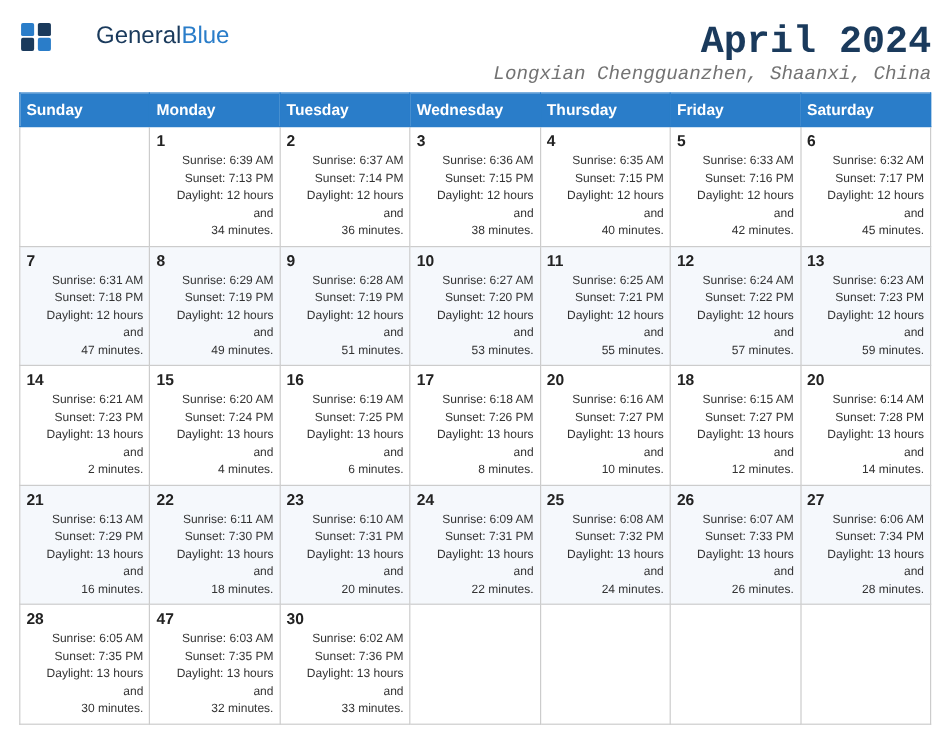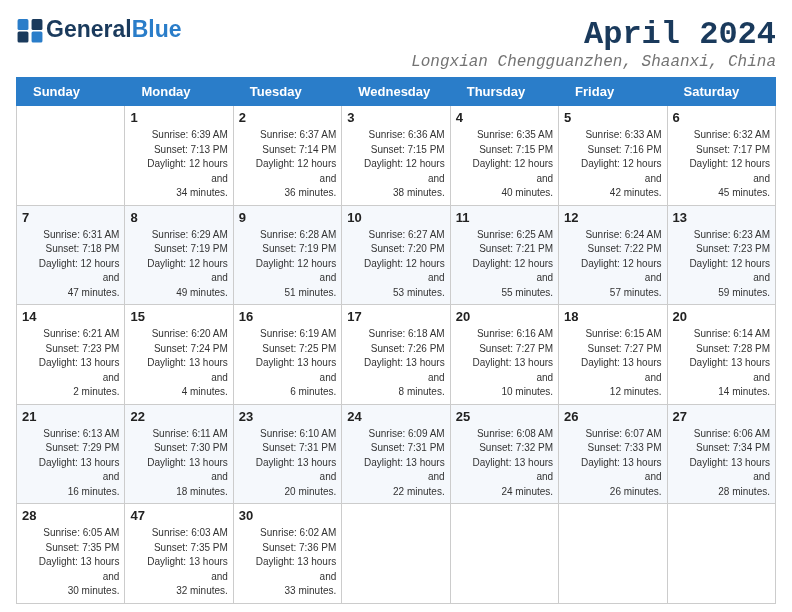--- a/index.html
+++ b/index.html
@@ -15,24 +15,25 @@
       justify-content: space-between;
       align-items: flex-start;
       margin-bottom: 6px;
     }
     .logo {
       display: flex;
       align-items: center;
       gap: 0px;
     }
     .logo-text {
-      font-size: 23px;
-      font-weight: bold;
+      font-size: 20px;
+      font-weight: normal;
       color: #1a3a5c;
       line-height: 1.1;
+      margin-left: 34px;
     }
     .logo-text span {
       color: #2a7dc9;
     }
     .logo-icon {
       width: 28px;
       height: 28px;
       margin-right: 2px;
     }
     .title-area {
@@ -50,21 +51,21 @@
       font-style: italic;
     }
     .calendar {
       width: 100%;
       border-collapse: collapse;
       font-size: 11px;
     }
     .calendar th {
       background: #2a7dc9;
       color: #fff;
-      padding: 6px 16px;
+      padding: 6px 5px;
       text-align: left;
       font-size: 13px;
       font-weight: bold;
       border: 1px solid #2a7dc9;
     }
     .calendar td {
       border: 1px solid #ccc;
       vertical-align: top;
       padding: 4px 5px;
       width: 108px;

